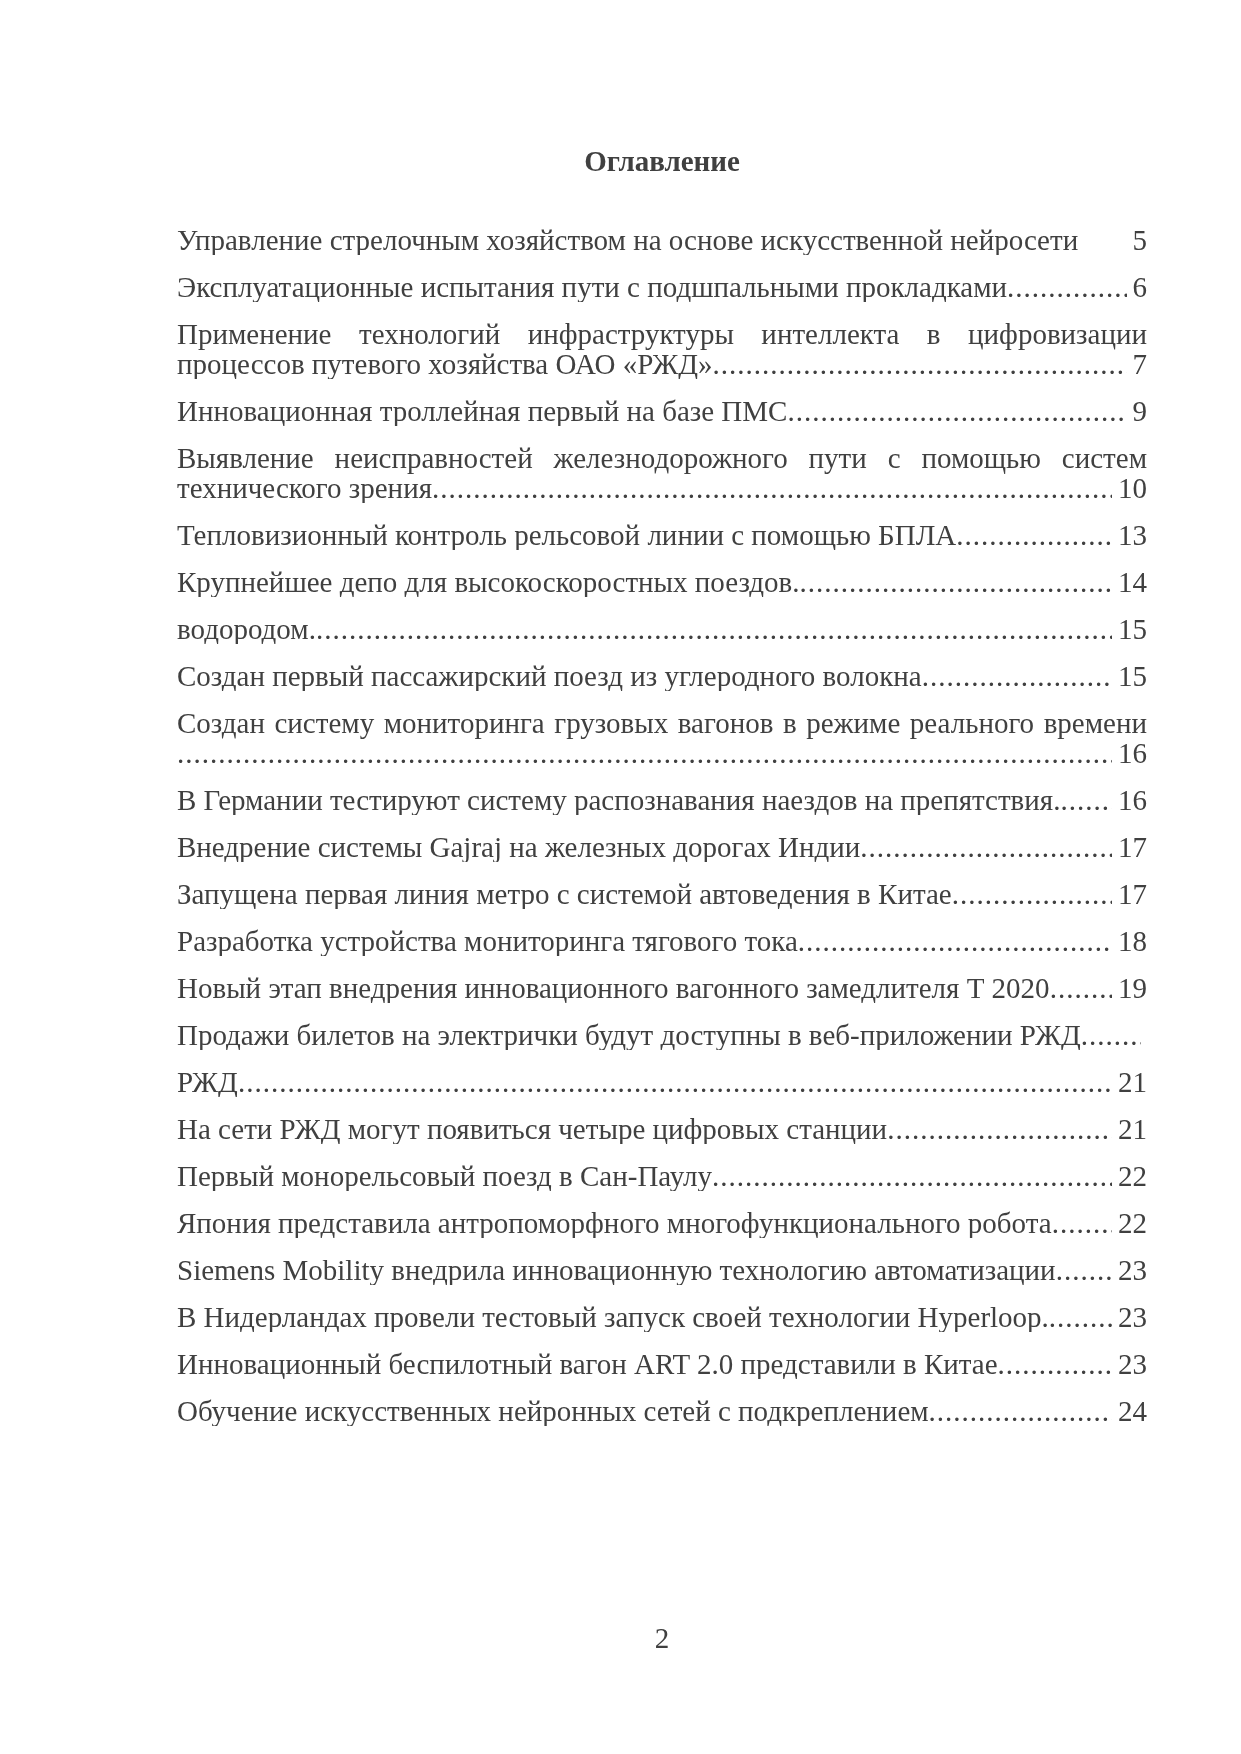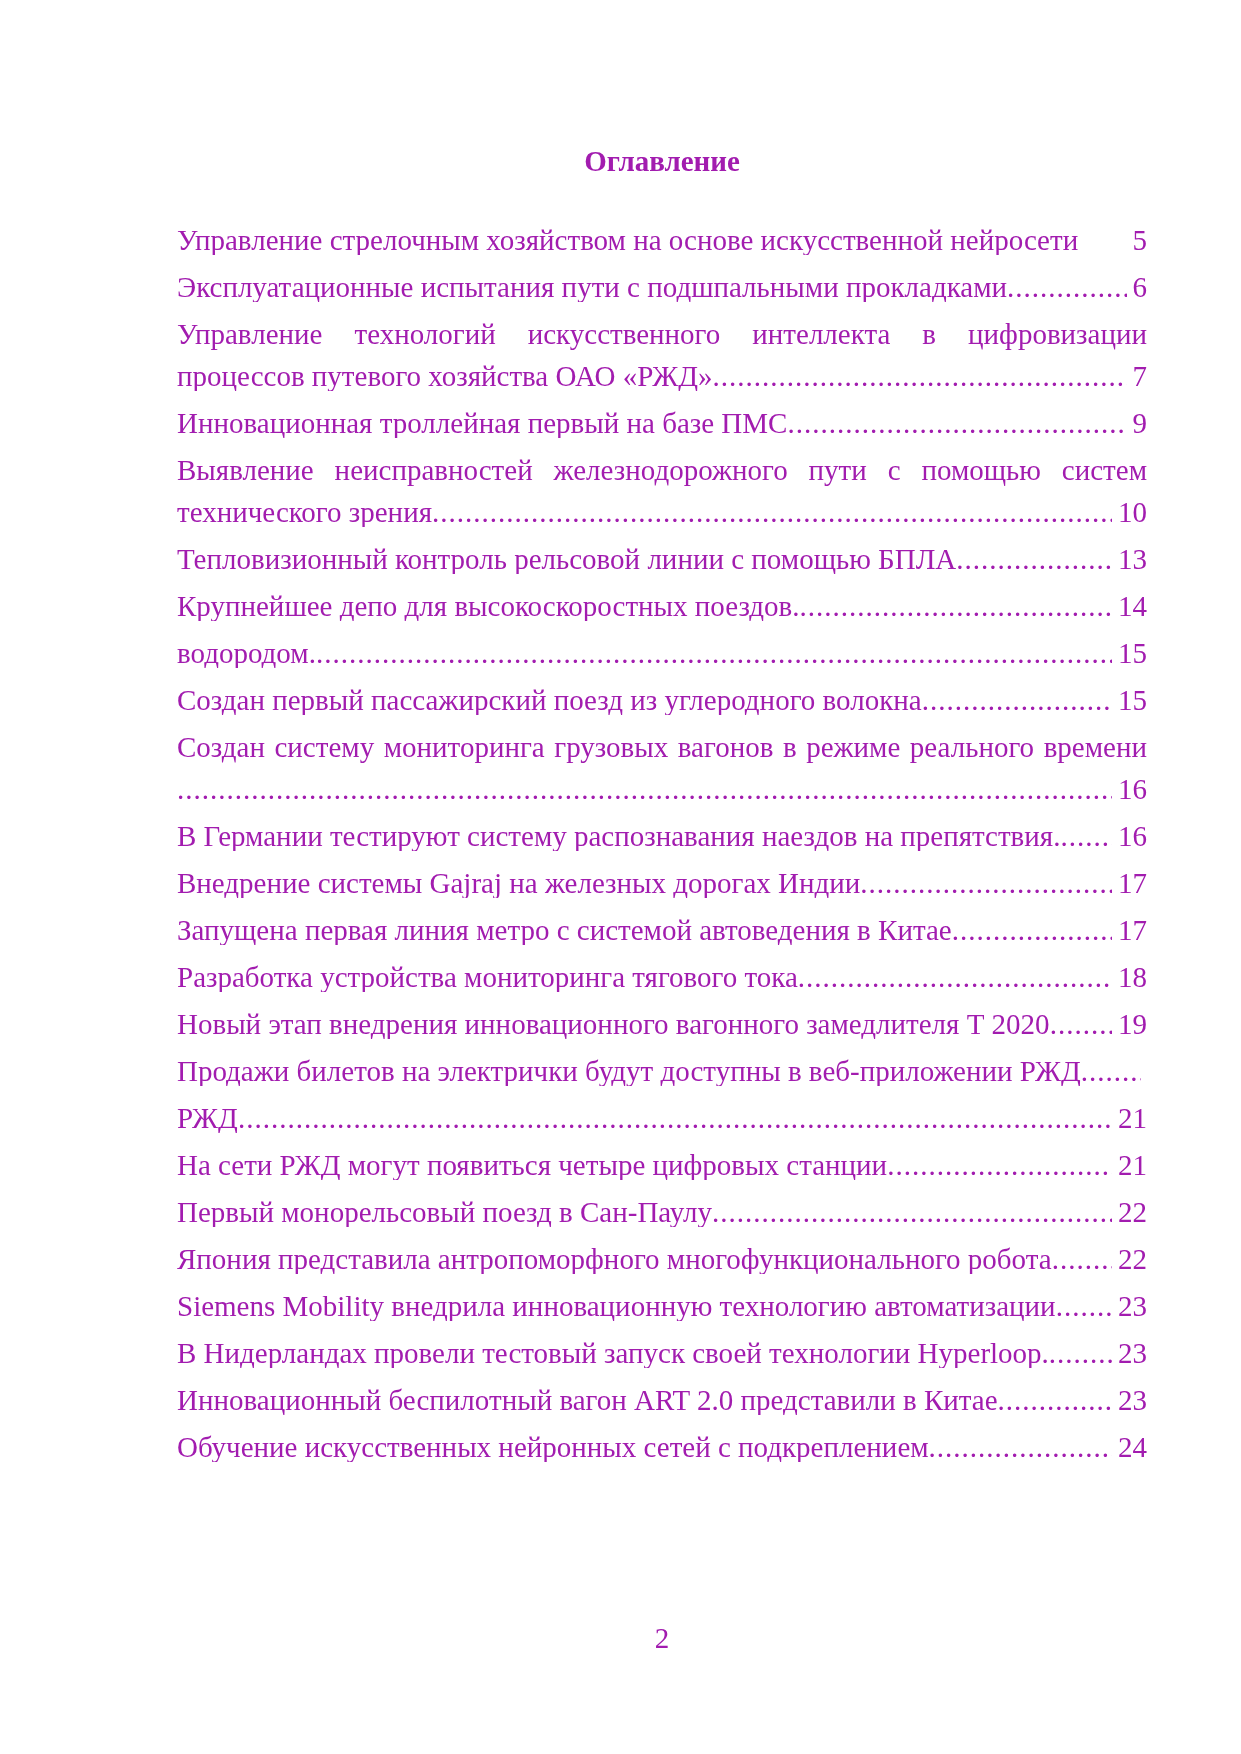--- a/index.html
+++ b/index.html
@@ -6,39 +6,38 @@
     margin: 0;
     padding: 0;
     background: #ffffff;
   }
   .page {
     position: relative;
     width: 1241px;
     height: 1754px;
     box-sizing: border-box;
     background: #ffffff;
-    color: #a21caf;
+    color: #404040;
     font-family: "Liberation Serif", "DejaVu Serif", serif;
     font-size: 29px;
     padding: 146px 94px 0 177px;
     overflow: hidden;
   }
   .doc-title {
     font-size: 29px;
     font-weight: 700;
     line-height: 30px;
     text-align: center;
     margin: 0 0 49px 0;
   }
   .toc { width: 970px; }
   .toc-entry { margin: 0 0 17px 0; }
   .toc-line {
     line-height: 30px;
     white-space: nowrap;
-    margin-top: 12px;
   }
   .toc-line.flex {
     display: flex;
     align-items: baseline;
   }
   .toc-line.justify {
     white-space: normal;
     text-align: justify;
     text-align-last: justify;
   }
@@ -86,21 +85,21 @@
         </div>
       </div>
       <div class="toc-entry">
         <div class="toc-line flex">
           <span class="entry-title">Эксплуатационные испытания пути с подшпальными прокладками</span>
           <span class="leader dotted"></span>
           <span class="page-num">6</span>
         </div>
       </div>
       <div class="toc-entry">
-        <div class="toc-line justify"><span class="entry-title">Управление технологий искусственного интеллекта в цифровизации</span></div>
+        <div class="toc-line justify"><span class="entry-title">Применение технологий инфраструктуры интеллекта в цифровизации</span></div>
         <div class="toc-line flex">
           <span class="entry-title">процессов путевого хозяйства ОАО «РЖД»</span>
           <span class="leader dotted"></span>
           <span class="page-num">7</span>
         </div>
       </div>
       <div class="toc-entry">
         <div class="toc-line flex">
           <span class="entry-title">Инновационная троллейная первый на базе ПМС</span>
           <span class="leader dotted"></span>

